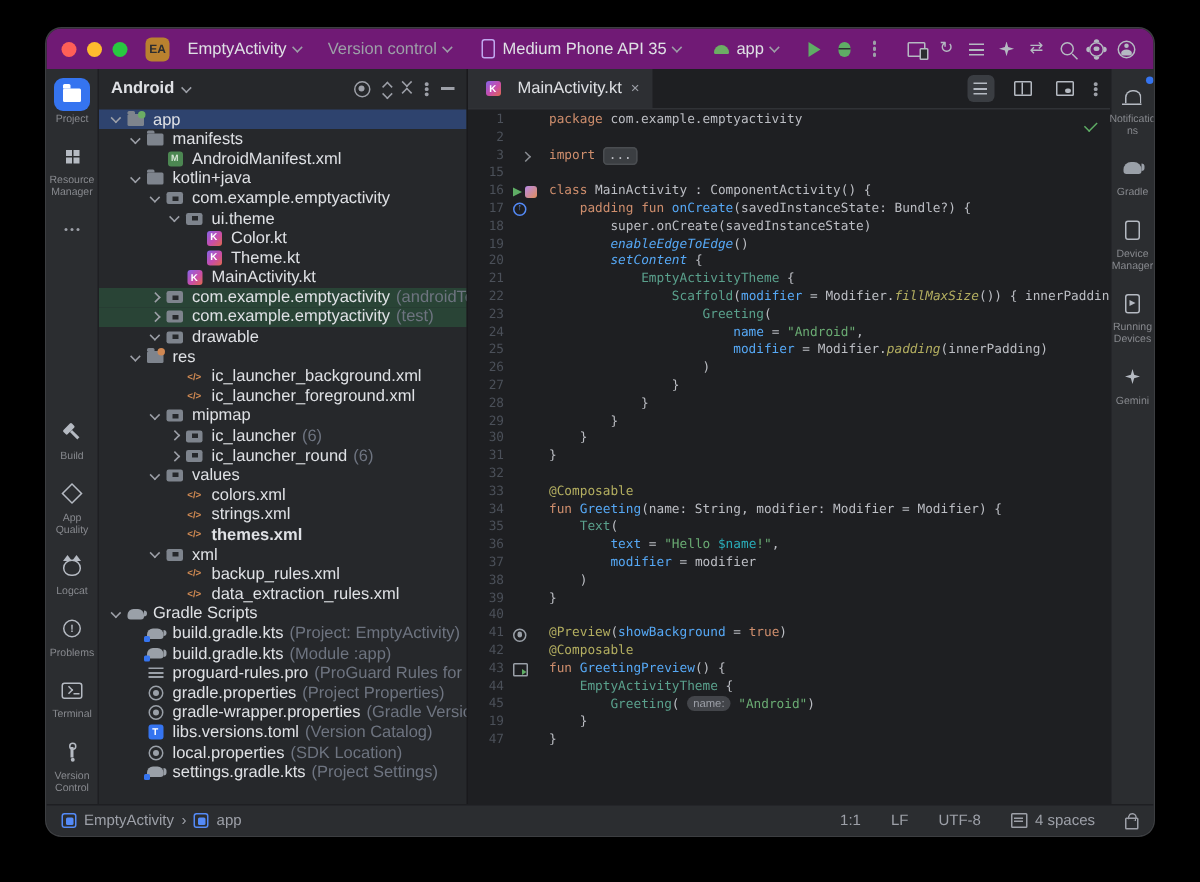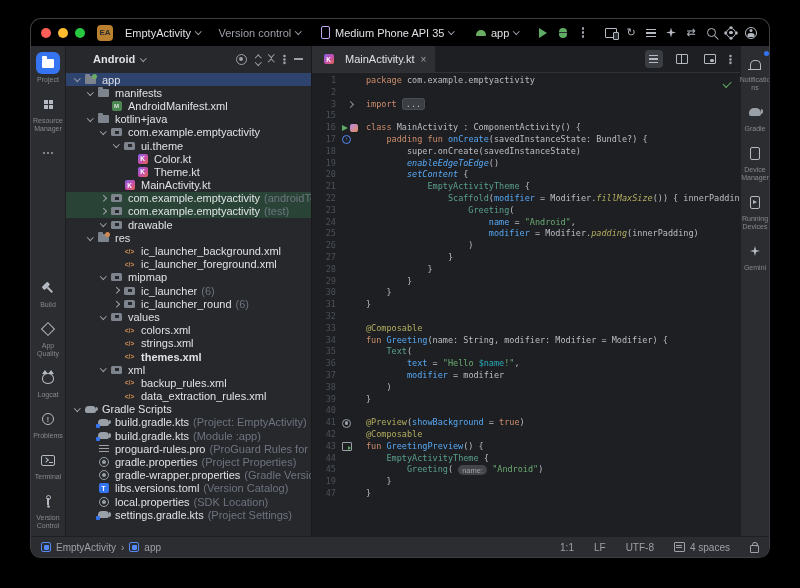--- a/index.html
+++ b/index.html
@@ -1,19 +1,19 @@
 <!DOCTYPE html>
 <html><head>
 <meta charset="utf-8">
 <style>
   html,body{margin:0;padding:0;background:#000;}
   .stage{position:relative;width:800px;height:588px;background:#000;font-family:"Liberation Sans",sans-serif;overflow:hidden;}
   .window{position:absolute;left:31px;top:19px;width:738px;height:538px;background:#1e1f22;border-radius:10px;overflow:hidden;box-shadow:0 0 0 1px #3c3e41;display:flex;flex-direction:column;}
   
-  .titlebar{height:27px;background:#000000;display:flex;align-items:center;flex:none;font-size:11px;color:#dfe1e5;text-align:center;}
+  .titlebar{height:27px;background:#701a75;display:flex;align-items:center;flex:none;font-size:11px;color:#dfe1e5;text-align:center;}
   .traffic{display:flex;gap:7px;margin:0 12px 0 10px;}
   .tl{width:10px;height:10px;border-radius:50%;}
   .tl.r{background:#ff5f57}.tl.y{background:#febc2e}.tl.g{background:#28c840}
   .badge{width:16px;height:16px;border-radius:4px;background:#b9812f;color:#2b2d30;font-weight:bold;font-size:8px;display:flex;align-items:center;justify-content:center;margin-right:6px;}
   .tbtn{display:flex;align-items:center;gap:5px;padding:3px 6px;border-radius:4px;}
   .muted{color:#9da0a8}
   .cv{display:inline-block;width:5px;height:5px;border-right:1.4px solid #9da0a8;border-bottom:1.4px solid #9da0a8;}
   .cv.d{transform:rotate(45deg);margin-top:-2px}.cv.r{transform:rotate(-45deg)}
   .cv.s{width:3.5px;height:3.5px}
   .cv.u{transform:rotate(-135deg);margin-top:2px}
@@ -70,21 +70,21 @@
   .ic-bellwrap{position:relative}
   .ic-bell{width:9px;height:8px;border:1.3px solid #b5bac2;border-bottom:none;border-radius:5px 5px 0 0;position:relative;margin-top:2px}
   .ic-bell::after{content:"";position:absolute;bottom:-1.5px;left:-3px;width:13px;height:1.3px;background:#b5bac2}
   .bell-dot{position:absolute;top:-1px;right:-2px;width:5px;height:5px;border-radius:50%;background:#3574f0}
   .ic-elephant{width:12px;height:8px;background:#9aa0a8;border-radius:5px 5px 2px 2px;position:relative}
   .ic-elephant::after{content:"";position:absolute;right:-2px;top:1px;width:2px;height:5px;background:#9aa0a8;border-radius:0 2px 2px 0}
   .ic-phone2{width:8px;height:11px;border:1.3px solid #b5bac2;border-radius:2px;position:relative}
   .ic-phone2.run::after{content:"";position:absolute;left:1.5px;top:3px;width:0;height:0;border-left:4px solid #b5bac2;border-top:2.5px solid transparent;border-bottom:2.5px solid transparent}
   
   .ppanel{width:245px;background:#26282b;flex:none;display:flex;flex-direction:column;border-right:1px solid #19191c;min-height:0;}
-  .phead{height:26px;display:flex;align-items:center;padding:0 8px;color:#dfe1e5;font-size:11px;font-weight:bold;gap:6px;flex:none;margin-left:19px;}
+  .phead{height:26px;display:flex;align-items:center;padding:0 8px;color:#dfe1e5;font-size:11px;font-weight:bold;gap:6px;flex:none;}
   .phead .icons{margin-left:auto;display:flex;align-items:center;gap:9px}
   .ic-target{width:9px;height:9px;border:1.3px solid #9da0a8;border-radius:50%;position:relative}
   .ic-target::after{content:"";position:absolute;inset:2.2px;background:#9da0a8;border-radius:50%}
   .chevstack{display:flex;flex-direction:column;align-items:center;gap:1px}
   .minus{width:9px;height:1.5px;background:#9da0a8}
   .tree{flex:1;overflow:hidden;font-size:11px;color:#dfe1e5;padding-top:1px;}
   .trow{height:13.2px;display:flex;align-items:center;white-space:nowrap;cursor:default;}
   .trow.sel{background:#2e436e}
   .trow.hl{background:#294436}
   .chv{width:11px;flex:none;display:flex;justify-content:center;align-items:center}

